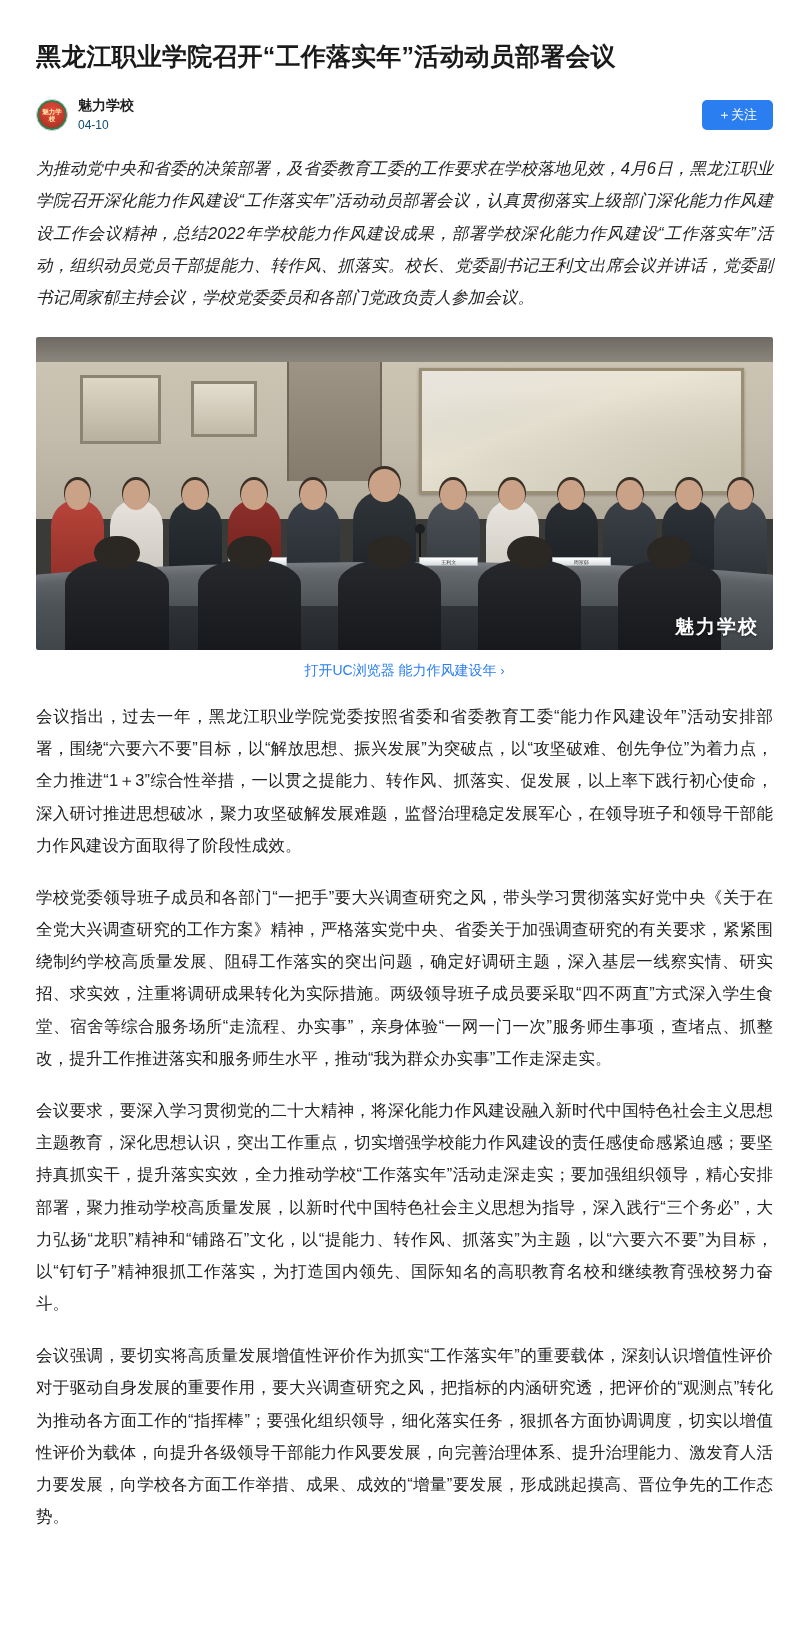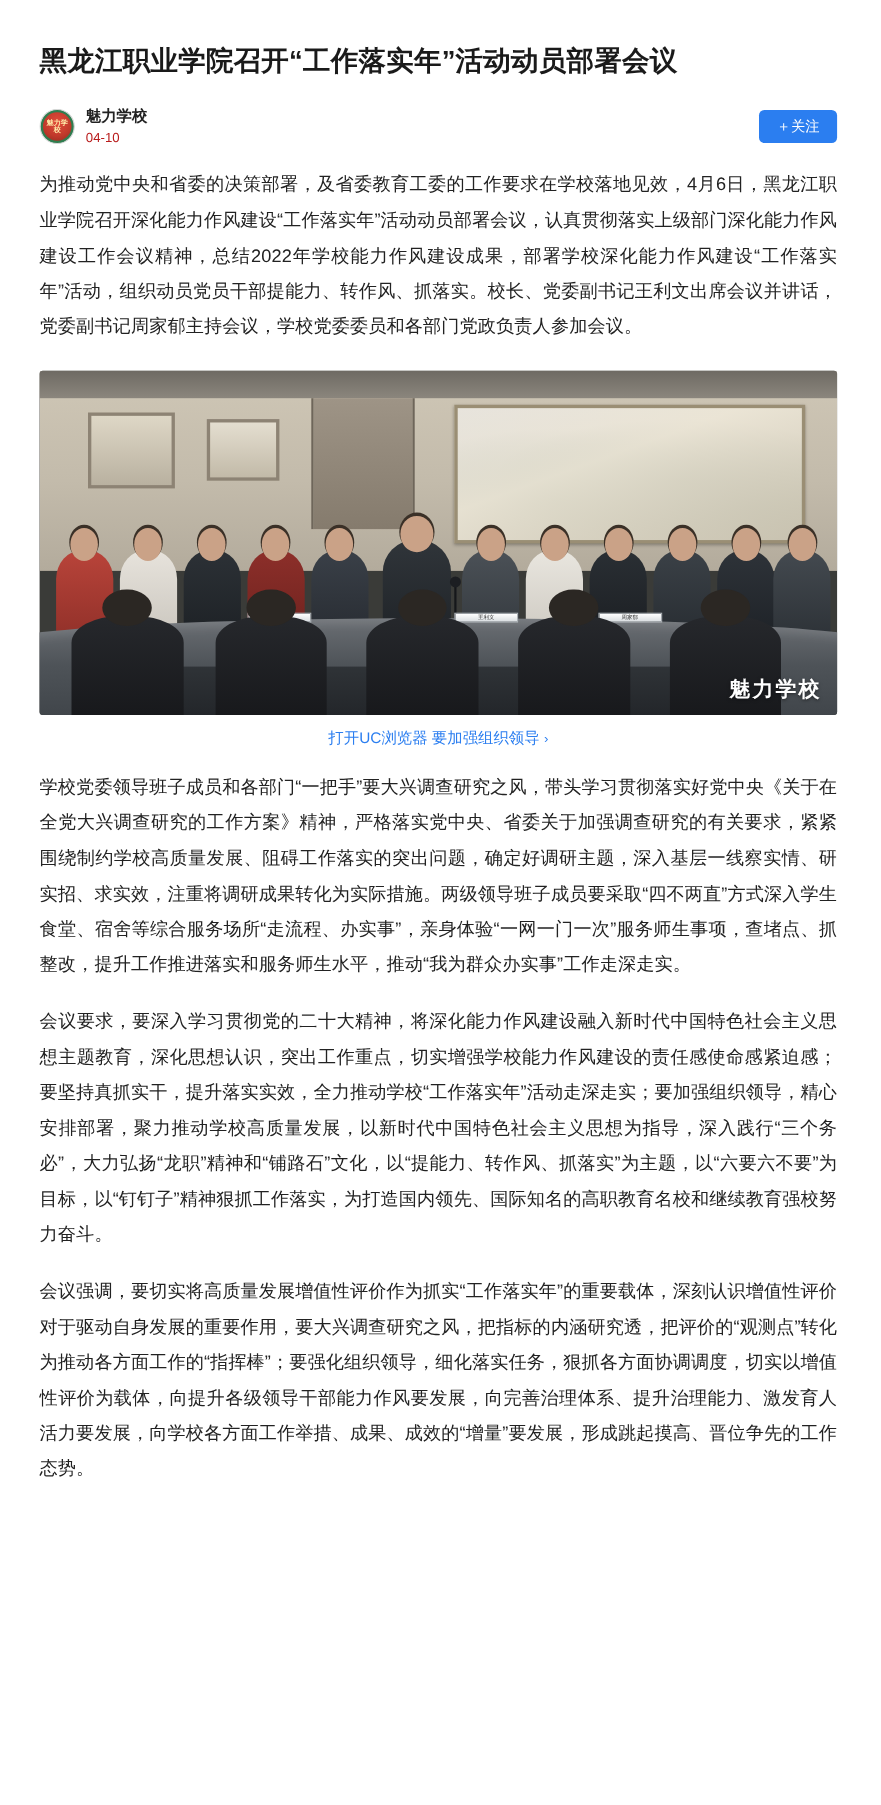--- a/index.html
+++ b/index.html
@@ -9,21 +9,21 @@
     background: #f2f2f2;
   }
   body {
     font-family: "Liberation Sans", "DejaVu Sans", sans-serif;
     width: 801px;
   }
   .page {
     width: 801px;
     min-height: 1641px;
     background: #ffffff;
-    padding: 30px 40px 40px 36px;
+    padding: 30px 28px 40px 36px;
   }
   .article-title {
     font-size: 25px;
     font-weight: bold;
     color: #1a1a1a;
     line-height: 1.45;
     letter-spacing: 0.2px;
     margin: 8px 0 0 0;
   }
   .byline {
@@ -68,21 +68,21 @@
     min-width: 0;
   }
   .author-name {
     font-size: 14px;
     color: #222222;
     font-weight: bold;
     line-height: 1.3;
   }
   .publish-date {
     font-size: 12px;
-    color: #b91c1c;
+    color: #0c4a6e;
     line-height: 1.4;
     margin-top: 3px;
   }
   .follow-button {
     flex: 0 0 auto;
     background: #2b7ef0;
     color: #ffffff;
     font-size: 13px;
     border: none;
     border-radius: 5px;
@@ -94,20 +94,21 @@
   .body-text p {
     font-size: 16.5px;
     color: #222222;
     line-height: 1.95;
     margin: 20px 0 0 0;
     text-align: justify;
     letter-spacing: 0.1px;
   }
   .body-text p.first {
     margin-top: 18px;
+    font-style: italic;
   }
   .figure {
     margin-top: 24px;
   }
   .photo {
     position: relative;
     width: 100%;
     height: 313px;
     border-radius: 3px;
     overflow: hidden;
@@ -339,24 +340,25 @@
         <div class="fg-person" style="left:22%;"></div>
         <div class="fg-person" style="left:41%;"></div>
         <div class="fg-person" style="left:60%;"></div>
         <div class="fg-person" style="left:79%;"></div>
       </div>
 
       <div class="watermark">魅力学校</div>
     </div>
 
     <div class="photo-caption">
-      <span>打开UC浏览器 要加强组织领导</span>
+      <span>打开UC浏览器 能力作风建设年</span>
       <span class="chev">›</span>
     </div>
   </div>
 
   <div class="body-text">
+    <p>会议指出，过去一年，黑龙江职业学院党委按照省委和省委教育工委“能力作风建设年”活动安排部署，围绕“六要六不要”目标，以“解放思想、振兴发展”为突破点，以“攻坚破难、创先争位”为着力点，全力推进“1＋3”综合性举措，一以贯之提能力、转作风、抓落实、促发展，以上率下践行初心使命，深入研讨推进思想破冰，聚力攻坚破解发展难题，监督治理稳定发展军心，在领导班子和领导干部能力作风建设方面取得了阶段性成效。</p>
     <p>学校党委领导班子成员和各部门“一把手”要大兴调查研究之风，带头学习贯彻落实好党中央《关于在全党大兴调查研究的工作方案》精神，严格落实党中央、省委关于加强调查研究的有关要求，紧紧围绕制约学校高质量发展、阻碍工作落实的突出问题，确定好调研主题，深入基层一线察实情、研实招、求实效，注重将调研成果转化为实际措施。两级领导班子成员要采取“四不两直”方式深入学生食堂、宿舍等综合服务场所“走流程、办实事”，亲身体验“一网一门一次”服务师生事项，查堵点、抓整改，提升工作推进落实和服务师生水平，推动“我为群众办实事”工作走深走实。</p>
     <p>会议要求，要深入学习贯彻党的二十大精神，将深化能力作风建设融入新时代中国特色社会主义思想主题教育，深化思想认识，突出工作重点，切实增强学校能力作风建设的责任感使命感紧迫感；要坚持真抓实干，提升落实实效，全力推动学校“工作落实年”活动走深走实；要加强组织领导，精心安排部署，聚力推动学校高质量发展，以新时代中国特色社会主义思想为指导，深入践行“三个务必”，大力弘扬“龙职”精神和“铺路石”文化，以“提能力、转作风、抓落实”为主题，以“六要六不要”为目标，以“钉钉子”精神狠抓工作落实，为打造国内领先、国际知名的高职教育名校和继续教育强校努力奋斗。</p>
     <p>会议强调，要切实将高质量发展增值性评价作为抓实“工作落实年”的重要载体，深刻认识增值性评价对于驱动自身发展的重要作用，要大兴调查研究之风，把指标的内涵研究透，把评价的“观测点”转化为推动各方面工作的“指挥棒”；要强化组织领导，细化落实任务，狠抓各方面协调调度，切实以增值性评价为载体，向提升各级领导干部能力作风要发展，向完善治理体系、提升治理能力、激发育人活力要发展，向学校各方面工作举措、成果、成效的“增量”要发展，形成跳起摸高、晋位争先的工作态势。</p>
   </div>
 
 </div>
 
 </body></html>

